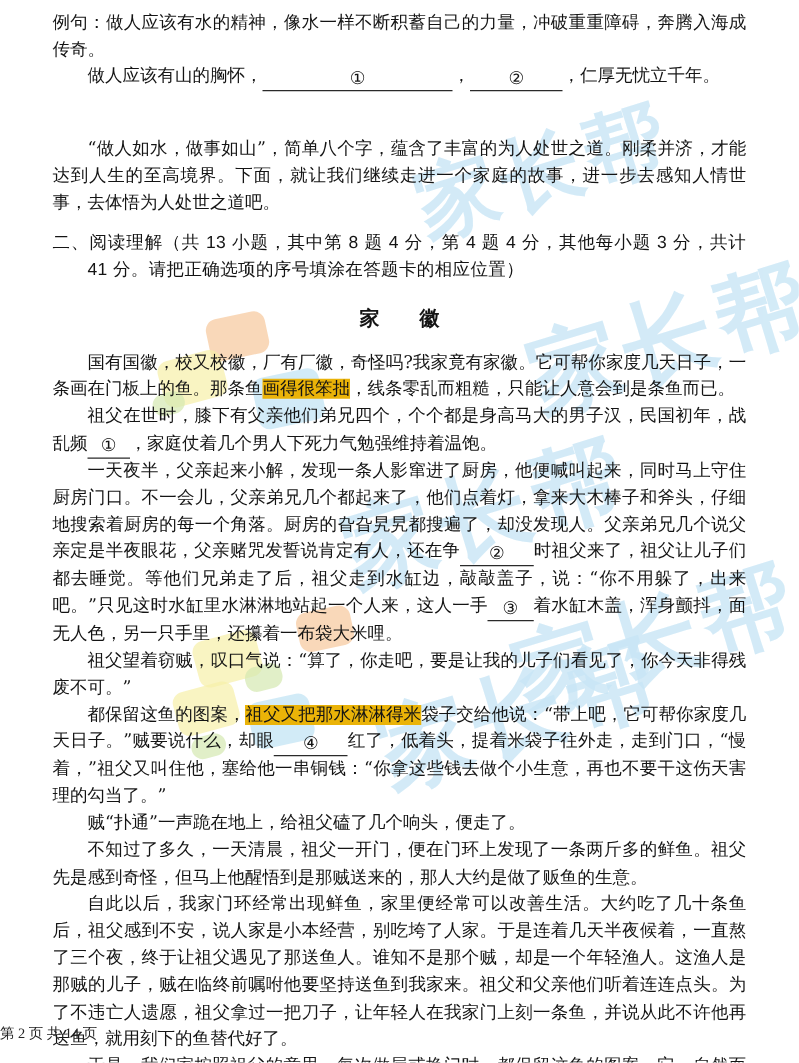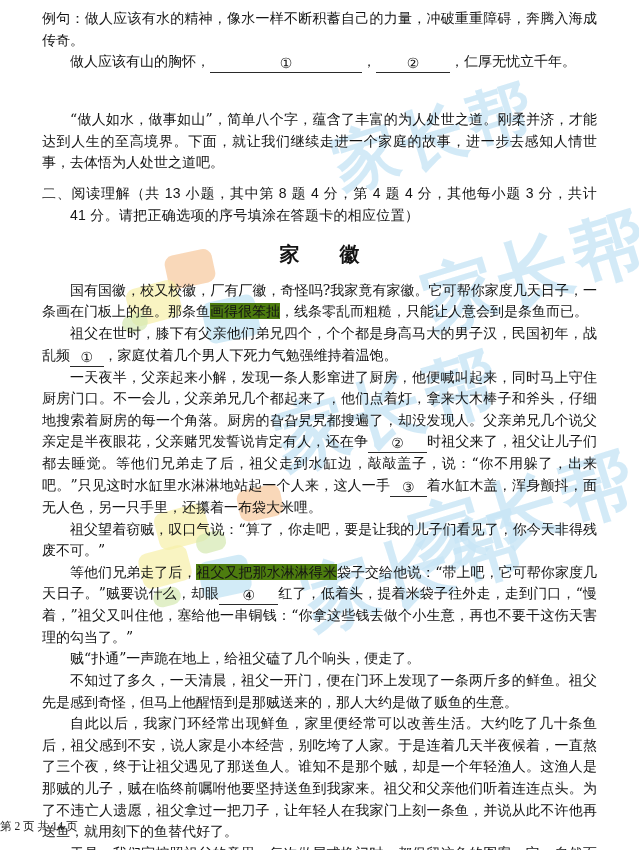--- a/index.html
+++ b/index.html
@@ -36,25 +36,25 @@
   .sec-header {
     margin-top:9px !important;
     font-weight:normal;
     font-family:"Liberation Sans", sans-serif;
     padding-left:2em; text-indent:-2em;
     letter-spacing:.3px;
   }
   .article-title {
     margin-top:18px !important; margin-bottom:14px !important;
     text-align:center; text-indent:0;
-    font-weight:bold; font-size:20px;
+    font-weight:bold; font-size:16px;
   }
   .para { text-indent:2em; }
   .para.u { text-decoration:underline; text-underline-offset:4px; }
-  .hl { background:#4d7c0f; }
+  .hl { background:#eab308; }
   .blank {
     display:inline-block;
     border-bottom:1px solid #2a2a2a;
     text-align:center;
     text-indent:0;
     line-height:15px;
     height:16px;
     vertical-align:-2px;
   }
   .footer {
@@ -95,21 +95,21 @@
 
   <p class="sec-header"><span>二、阅读理解（共 13 小题，其中第 8 题 4 分，第 4 题 4 分，其他每小题 3 分，共计 41 分。请把正确选项的序号填涂在答题卡的相应位置）</span></p>
 
   <p class="article-title kai">家　　徽</p>
 
   <div class="kai">
       <p class="para"><span>国有国徽，校又校徽，厂有厂徽，奇怪吗?我家竟有家徽。它可帮你家度几天日子，一条画在门板上的鱼。那条鱼</span><span class="hl">画得很笨拙</span><span>，线条零乱而粗糙，只能让人意会到是条鱼而已。</span></p>
       <p class="para"><span>祖父在世时，膝下有父亲他们弟兄四个，个个都是身高马大的男子汉，民国初年，战乱频</span><span class="blank" style="min-width: 2.4em;">①</span><span>，家庭仗着几个男人下死力气勉强维持着温饱。</span></p>
       <p class="para"><span>一天夜半，父亲起来小解，发现一条人影窜进了厨房，他便喊叫起来，同时马上守住厨房门口。不一会儿，父亲弟兄几个都起来了，他们点着灯，拿来大木棒子和斧头，仔细地搜索着厨房的每一个角落。厨房的旮旮旯旯都搜遍了，却没发现人。父亲弟兄几个说父亲定是半夜眼花，父亲赌咒发誓说肯定有人，还在争</span><span class="blank" style="min-width: 4.2em;">②</span><span>时祖父来了，祖父让儿子们都去睡觉。等他们兄弟走了后，祖父走到水缸边，敲敲盖子，说：“你不用躲了，出来吧。”只见这时水缸里水淋淋地站起一个人来，这人一手</span><span class="blank" style="min-width: 2.6em;">③</span><span>着水缸木盖，浑身颤抖，面无人色，另一只手里，还攥着一布袋大米哩。</span></p>
       <p class="para"><span>祖父望着窃贼，叹口气说：“算了，你走吧，要是让我的儿子们看见了，你今天非得残废不可。”</span></p>
-      <p class="para"><span>等他们兄弟走了后，</span><span class="hl">祖父又把那水淋淋得米</span><span>袋子交给他说：“带上吧，它可帮你家度几天日子。”贼要说什么，却眼</span><span class="blank" style="min-width: 4.2em;">④</span><span>红了，低着头，提着米袋子往外走，走到门口，“慢着，”祖父又叫住他，塞给他一串铜钱：“你拿这些钱去做个小生意，再也不要干这伤天害理的勾当了。”</span></p>
+      <p class="para"><span>都保留这鱼的图案，</span><span class="hl">祖父又把那水淋淋得米</span><span>袋子交给他说：“带上吧，它可帮你家度几天日子。”贼要说什么，却眼</span><span class="blank" style="min-width: 4.2em;">④</span><span>红了，低着头，提着米袋子往外走，走到门口，“慢着，”祖父又叫住他，塞给他一串铜钱：“你拿这些钱去做个小生意，再也不要干这伤天害理的勾当了。”</span></p>
       <p class="para"><span>贼“扑通”一声跪在地上，给祖父磕了几个响头，便走了。</span></p>
       <p class="para"><span>不知过了多久，一天清晨，祖父一开门，便在门环上发现了一条两斤多的鲜鱼。祖父先是感到奇怪，但马上他醒悟到是那贼送来的，那人大约是做了贩鱼的生意。</span></p>
       <p class="para"><span>自此以后，我家门环经常出现鲜鱼，家里便经常可以改善生活。大约吃了几十条鱼后，祖父感到不安，说人家是小本经营，别吃垮了人家。于是连着几天半夜候着，一直熬了三个夜，终于让祖父遇见了那送鱼人。谁知不是那个贼，却是一个年轻渔人。这渔人是那贼的儿子，贼在临终前嘱咐他要坚持送鱼到我家来。祖父和父亲他们听着连连点头。为了不违亡人遗愿，祖父拿过一把刀子，让年轻人在我家门上刻一条鱼，并说从此不许他再送鱼，就用刻下的鱼替代好了。</span></p>
       <p class="para u"><span>于是，我们家按照祖父的意思，每次做屋或换门时，都保留这鱼的图案。它，自然而然地成了家徽。</span></p>
     </div>
 
 </div>
 
 <div class="footer">第 2 页 共 14 页</div>
 

